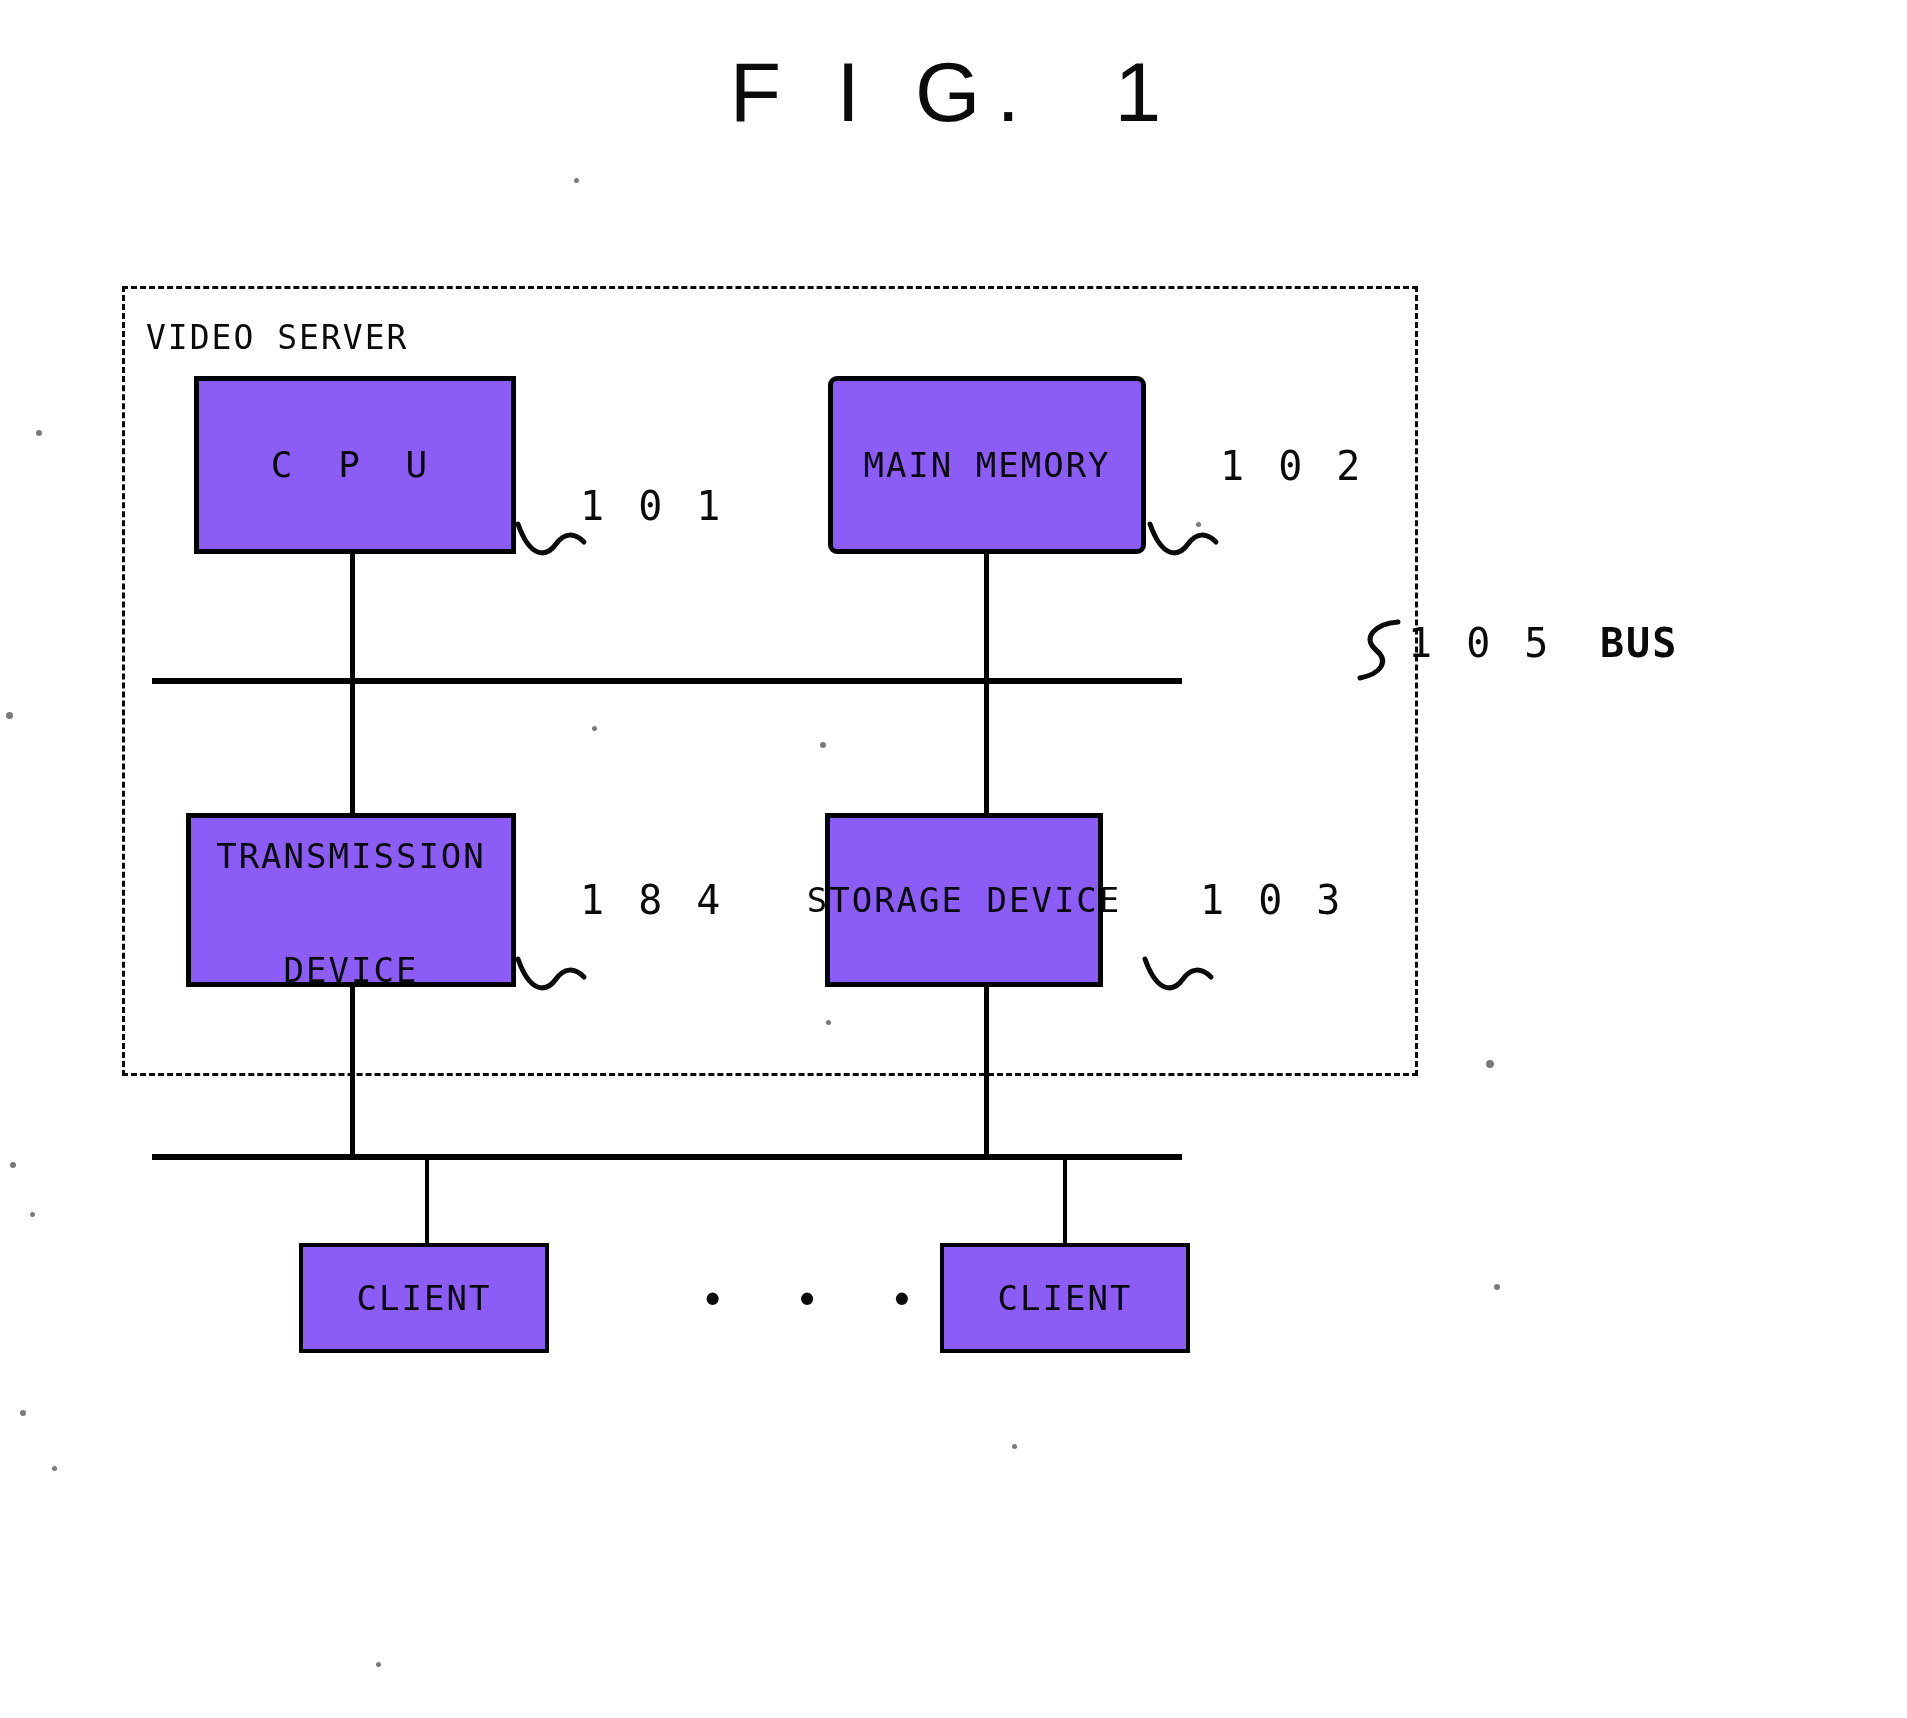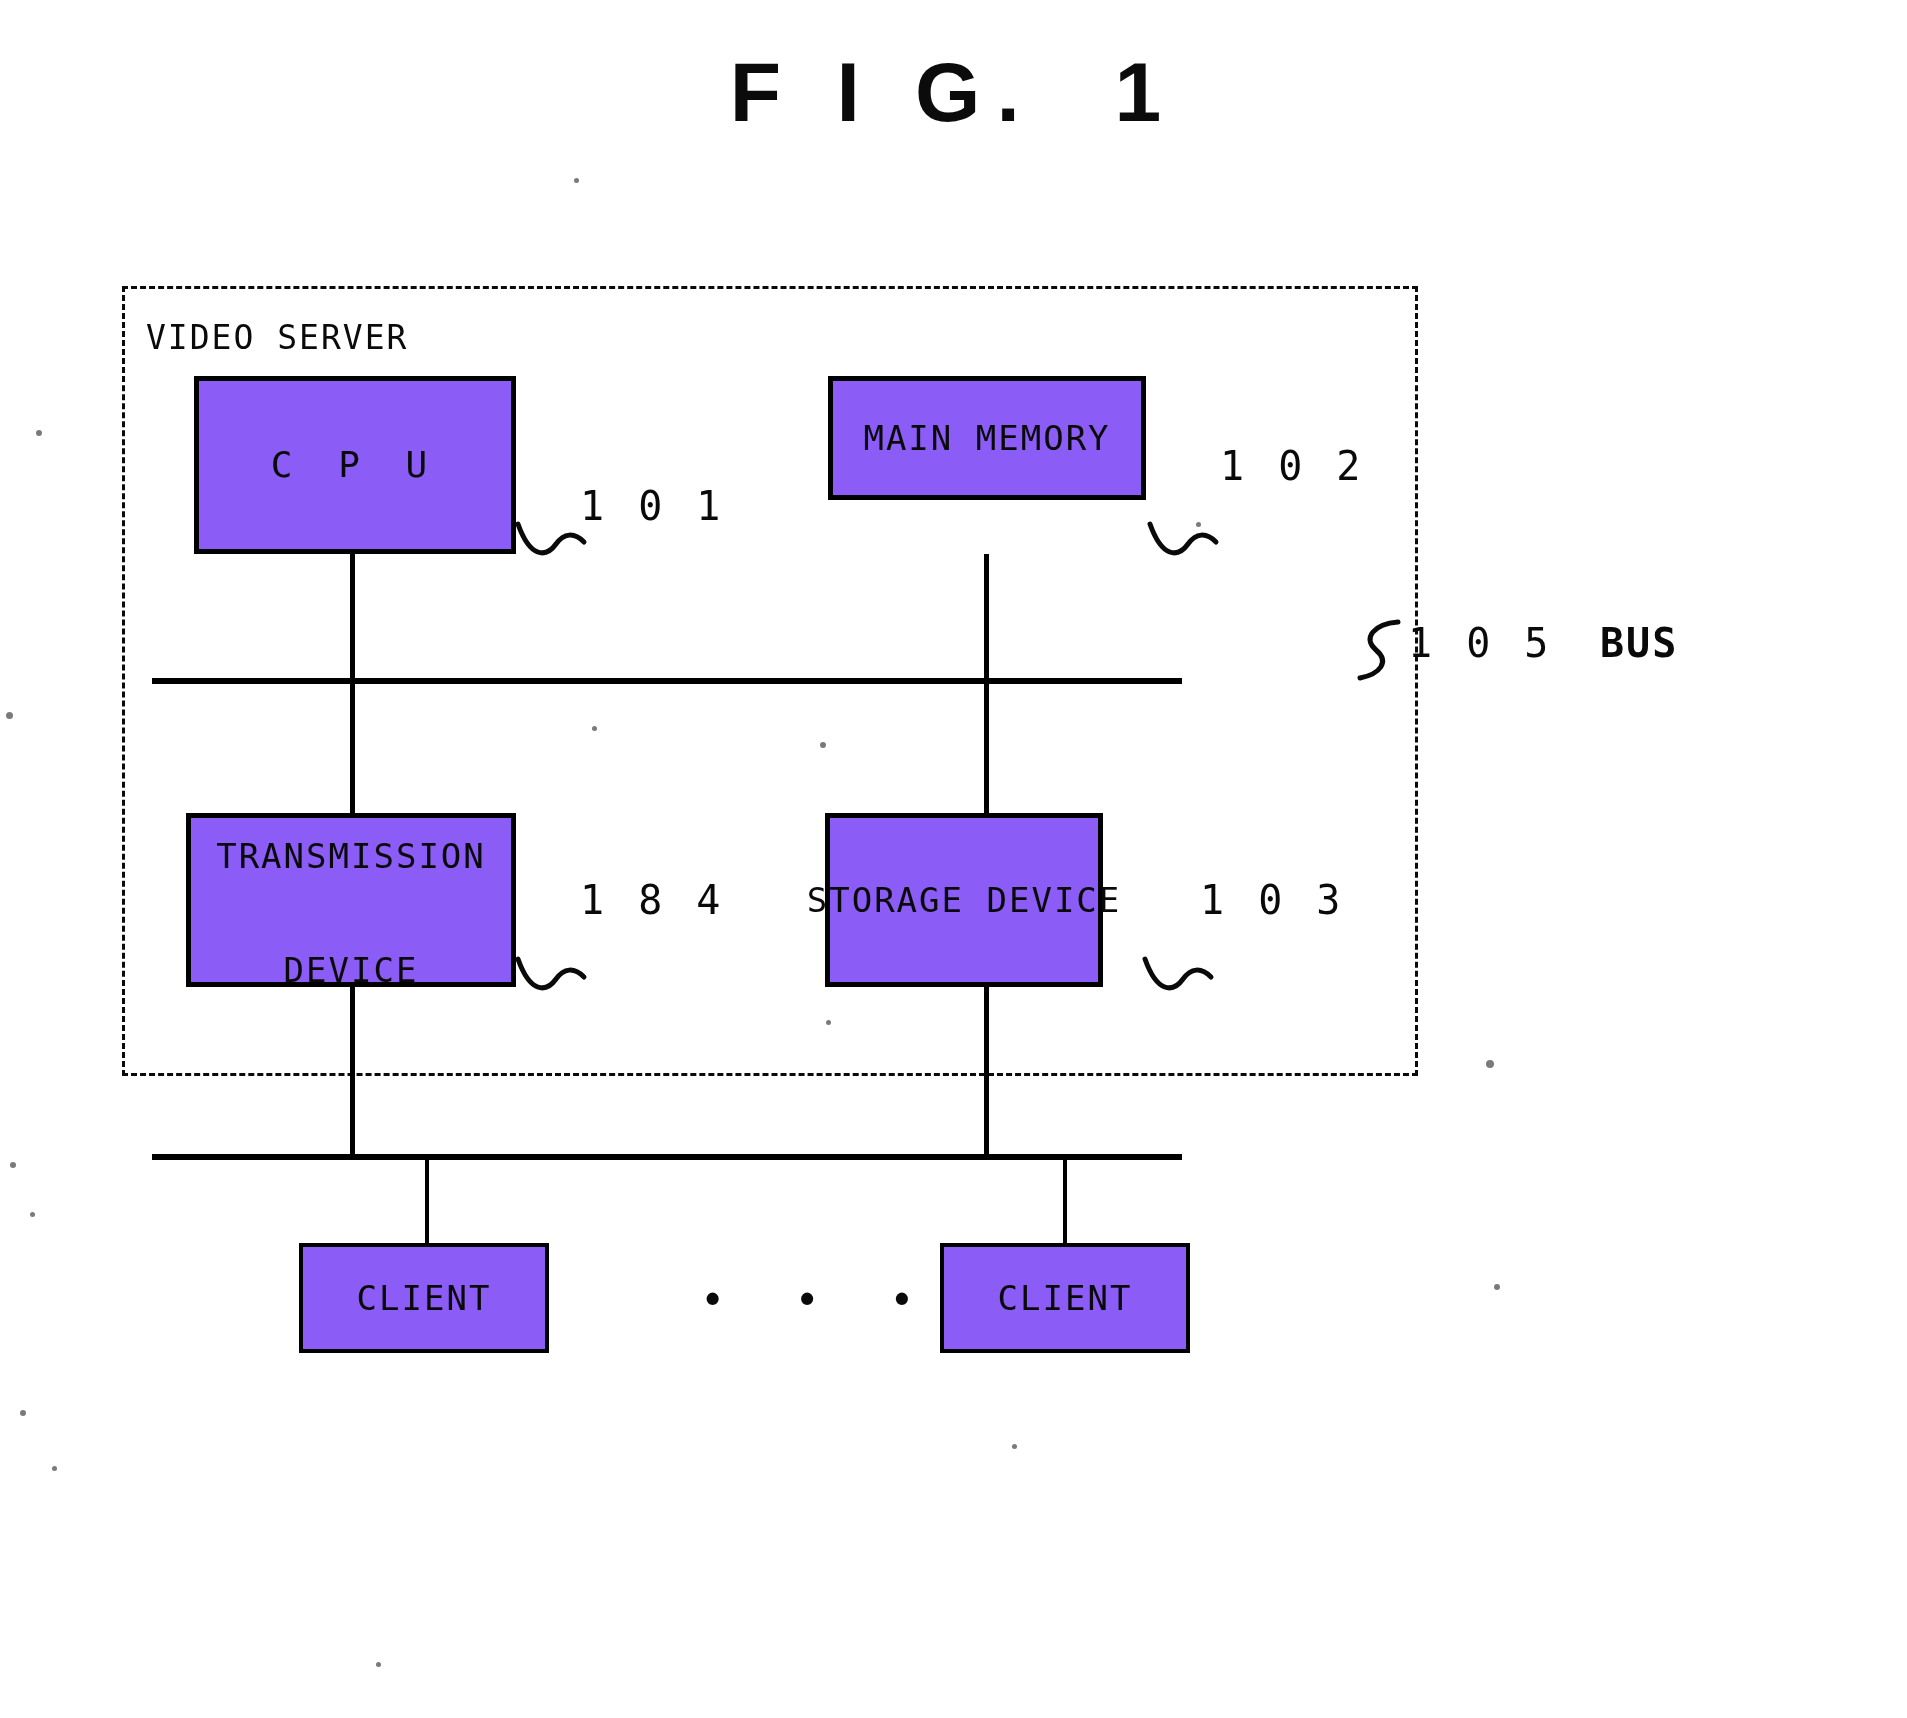--- a/index.html
+++ b/index.html
@@ -25,21 +25,21 @@
 
   
   .fig-title {
     position: absolute;
     left: 0;
     top: 44px;
     width: 1907px;
     text-align: center;
     font-family: "Liberation Sans", sans-serif;
     font-size: 84px;
-    font-weight: 700;
+    font-weight: 400;
     letter-spacing: 16px;
     color: #0b0b0b;
     white-space: pre;
   }
 
   
   .server-enclosure {
     position: absolute;
     left: 122px;
     top: 286px;
@@ -71,21 +71,21 @@
     text-align: center;
     font-size: 34px;
     letter-spacing: 2px;
     color: #0a0a0a;
     line-height: 1.9;
     white-space: pre;
   }
   .box.thin { border-width: 4px; }
 
   #box-cpu        { left: 194px;  top: 376px;  width: 322px; height: 178px; }
-  #box-mainmemory { left: 828px;  top: 376px;  width: 318px; height: 124px; }
+  #box-mainmemory { left: 828px;  top: 376px;  width: 318px; height: 178px; border-radius: 9px; }
   #box-transmission { left: 186px; top: 813px; width: 330px; height: 174px; }
   #box-storage    { left: 825px;  top: 813px;  width: 278px; height: 174px; }
   #box-client-1   { left: 299px;  top: 1243px; width: 250px; height: 110px; }
   #box-client-2   { left: 940px;  top: 1243px; width: 250px; height: 110px; }
 
   #box-cpu .box-text { letter-spacing: 12px; font-size: 36px; }
   #box-transmission .box-text { line-height: 2.55; margin-top: 27px; }
 
   
   .vline {

